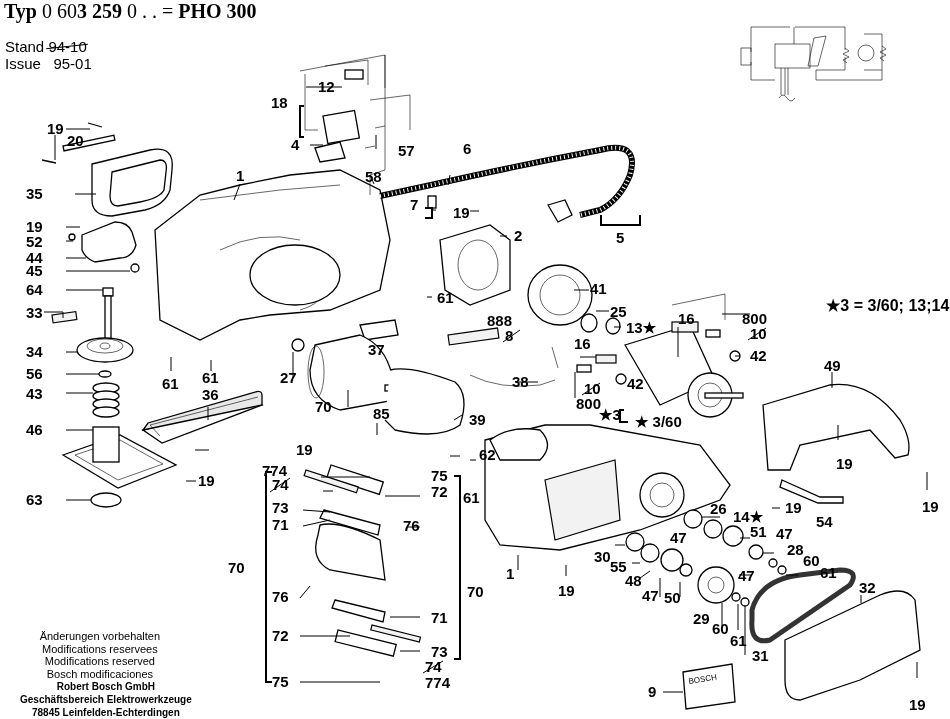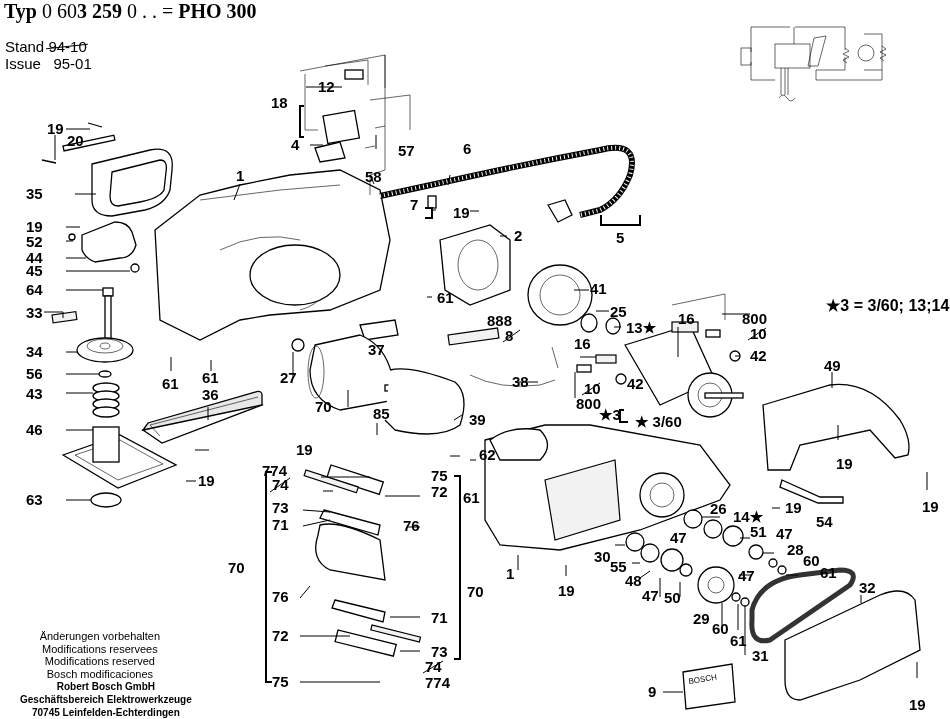--- a/index.html
+++ b/index.html
@@ -40,21 +40,21 @@
 
 <div class="note">★3 = 3/60; 13;14</div>
 
 <div class="footer">
   <div>Änderungen vorbehalten</div>
   <div>Modifications reservees</div>
   <div>Modifications reserved</div>
   <div>Bosch modificaciones</div>
   <div class="b">Robert Bosch GmbH</div>
   <div class="b">Geschäftsbereich Elektrowerkzeuge</div>
-  <div class="b">70745 Leinfelden-Echterdingen</div>
+  <div class="b">78845 Leinfelden-Echterdingen</div>
 </div>
 
 <svg id="diagram" width="950" height="719" viewBox="0 0 950 719">
 
   <g>
     <rect x="741" y="48" width="10" height="17" class="thin"></rect>
     <path class="thin" d="M751 52 V27 H790 M794 27 V44 M795 27 H845 V50 M845 57 V70 H816 V80 M816 80 H882 V34 H864 M864 70 H882"></path>
     <path class="thin" d="M751 62 V80 H775"></path>
     <rect x="775" y="44" width="35" height="24" class="thin"></rect>
     <path class="thin" d="M814 38 L826 36 L818 66 L808 66 Z"></path>

